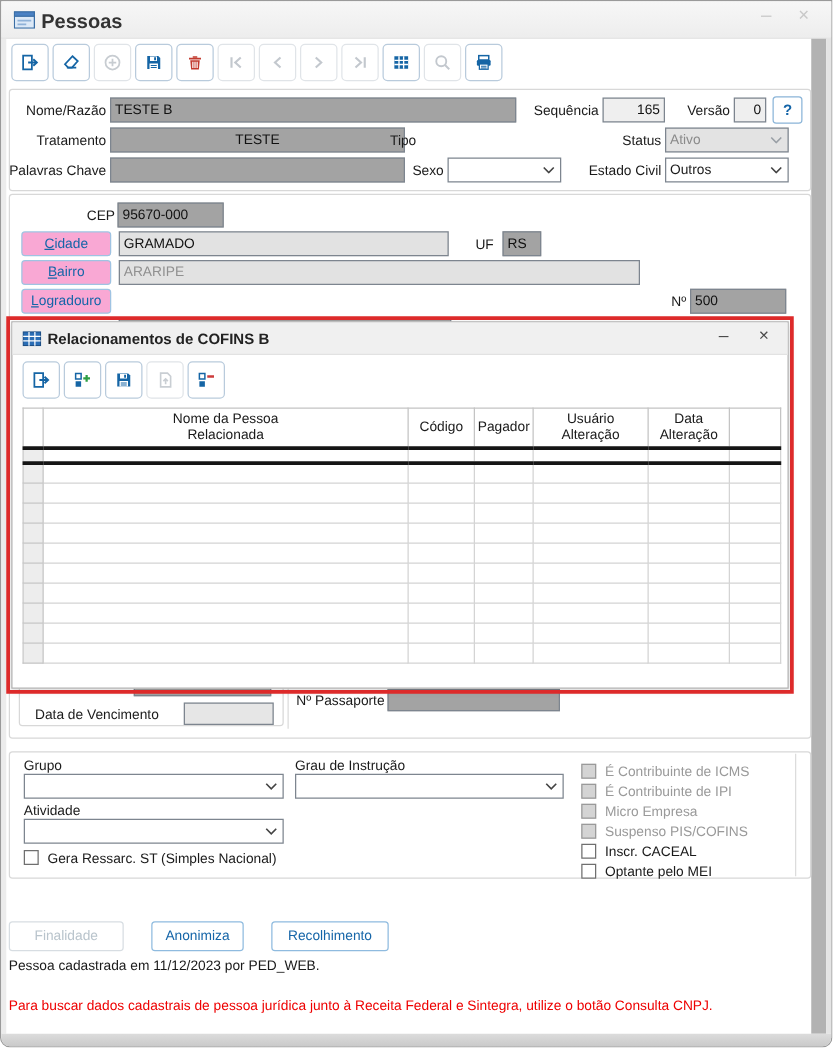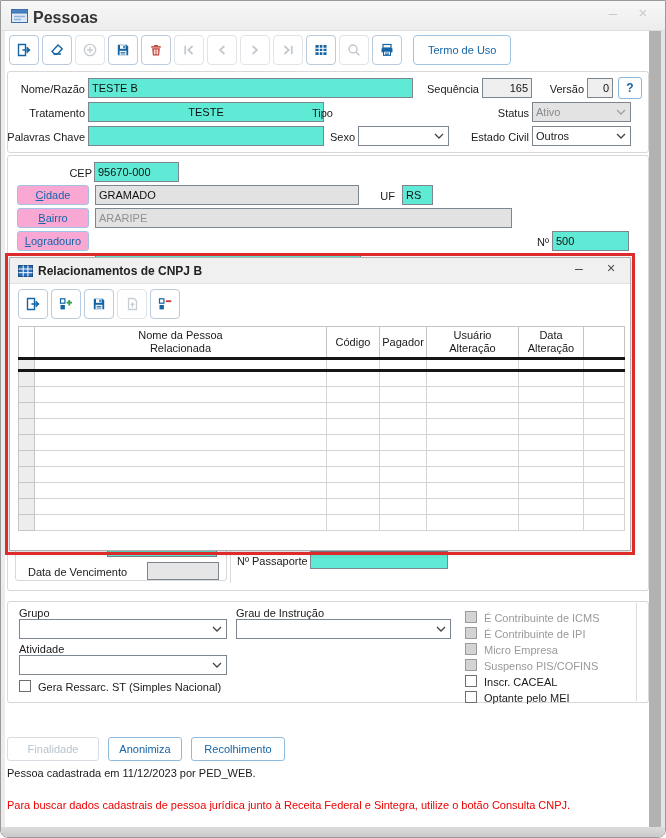--- a/index.html
+++ b/index.html
@@ -25,21 +25,21 @@
   .tbtn.dis { border-color:#e0e4e8; cursor:default; }
   .btn-text { height:30px; background:#fff; border:1px solid #9fc3e2; border-radius:4px;
               color:#1565a8; font-family:"Liberation Sans",sans-serif; font-size:11px; padding:0 14px; cursor:pointer; }
 
   
   .group { position:absolute; border:1px solid #d8d8d8; border-radius:3px; background:transparent; }
 
   
   .lbl { position:absolute; height:14px; line-height:14px; white-space:nowrap; }
   .r { text-align:right; }
-  .inp { position:absolute; height:20px; border:1px solid #7d858f; background:#5eead4; font-family:"Liberation Sans",sans-serif;
+  .inp { position:absolute; height:20px; border:1px solid #7d858f; background:#a3a3a3; font-family:"Liberation Sans",sans-serif;
          font-size:11px; padding:0 3px; color:#111; }
   .inp.num { text-align:right; background:#efefef; }
   .inp.ro-dark { background:#e2e2e2; color:#111; }
   .inp.ro-gray { background:#e2e2e2; color:#909090; }
   .inp.dis { background:#e6e6e6; }
   .sel { position:absolute; height:20px; border:1px solid #7d858f; background:#fff; display:flex; align-items:center;
          padding:0 3px; cursor:pointer; }
   .sel .sel-val { flex:1; white-space:nowrap; overflow:hidden; }
   .sel .chev { color:#444; margin-right:1px; }
   .sel.dis { background:#e3e3e3; color:#8a8a8a; cursor:default; }
@@ -179,21 +179,20 @@
       </svg>
     </button>
     <button class="tbtn">
       <svg width="16" height="16" viewBox="0 0 16 16">
         <rect x="4" y="2.5" width="8" height="3.5" fill="none" stroke="#1565a5" stroke-width="1.2"></rect>
         <rect x="2.5" y="6" width="11" height="4.6" rx="1" fill="#1565a5"></rect>
         <rect x="4.5" y="9.2" width="7" height="4.2" fill="#fff" stroke="#1565a5" stroke-width="1"></rect>
         <path d="M5.8 11 H10.2 M5.8 12.4 H10.2" stroke="#1565a5" stroke-width="0.9"></path>
       </svg>
     </button>
-    <button class="btn-text" style="margin-left:8px">Termo de Uso</button>
   </div>
 
   <div class="group" style="left:6px;top:70px;width:642px;height:82px"></div>
   <div class="lbl r" style="left:6px;top:81px;width:78px">Nome/Razão</div>
   <input class="inp" style="left: 87px; top: 77px; width: 325px;" readonly="" value="TESTE B">
   <div class="lbl r" style="left:416px;top:81px;width:62px">Sequência</div>
   <input class="inp num" style="left: 481px; top: 77px; width: 50px;" readonly="" value="165">
   <div class="lbl r" style="left:543px;top:81px;width:40px">Versão</div>
   <input class="inp num" style="left: 586px; top: 77px; width: 26px;" readonly="" value="0">
   <button class="helpbtn">?</button>
@@ -284,36 +283,36 @@
   <div class="chklbl dis" style="left:483px;top:627px">É Contribuinte de IPI</div>
   <span class="chkbox dis" style="left:464px;top:642px"></span>
   <div class="chklbl dis" style="left:483px;top:643px">Micro Empresa</div>
   <span class="chkbox dis" style="left:464px;top:658px"></span>
   <div class="chklbl dis" style="left:483px;top:659px">Suspenso PIS/COFINS</div>
   <span class="chkbox" style="left:464px;top:674px"></span>
   <div class="chklbl" style="left:483px;top:675px">Inscr. CACEAL</div>
   <span class="chkbox" style="left:464px;top:690px"></span>
   <div class="chklbl" style="left:483px;top:691px">Optante pelo MEI</div>
 
-  <div class="navrow" style="top:736px;gap:9px">
+  <div class="navrow" style="top:736px;gap:22px">
     <button class="nbtn dis" style="width:92px">Finalidade</button>
     <button class="nbtn" style="width:74px">Anonimiza</button>
     <button class="nbtn" style="width:94px">Recolhimento</button>
   </div>
 
   <div class="footnote" style="top:766px">Pessoa cadastrada em 11/12/2023 por PED_WEB.</div>
   <div class="footnote warn" style="top:798px">Para buscar dados cadastrais de pessoa jurídica junto à Receita Federal e Sintegra, utilize o botão Consulta CNPJ.</div>
 
   <div class="modal">
     <div class="m-titlebar">
       <svg style="position:absolute;left:8px;top:7px" width="15" height="12" viewBox="0 0 15 12">
         <rect x="0.5" y="0.5" width="14" height="11" fill="#2a6db5" stroke="#1d4f86"></rect>
         <path d="M0.5 4 H14.5 M0.5 7.7 H14.5 M5.2 0.5 V11.5 M9.9 0.5 V11.5" stroke="#fff" stroke-width="1"></path>
       </svg>
-      <span class="m-title">Relacionamentos de CNPJ B</span>
+      <span class="m-title">Relacionamentos de COFINS B</span>
       <span class="m-glyph" style="left:558px">–</span>
       <span class="m-glyph" style="left:590px">×</span>
     </div>
     <div class="m-toolbar">
       <button class="tbtn">
         <svg width="16" height="16" viewBox="0 0 16 16">
           <path d="M2.5 2.5 H9.5 V13.5 H2.5 Z" fill="none" stroke="#1565a5" stroke-width="1.4"></path>
           <path d="M6.5 8 H13" stroke="#1565a5" stroke-width="1.6" fill="none"></path>
           <path d="M10.6 5.4 L13.4 8 L10.6 10.6" stroke="#1565a5" stroke-width="1.6" fill="none"></path>
         </svg>

